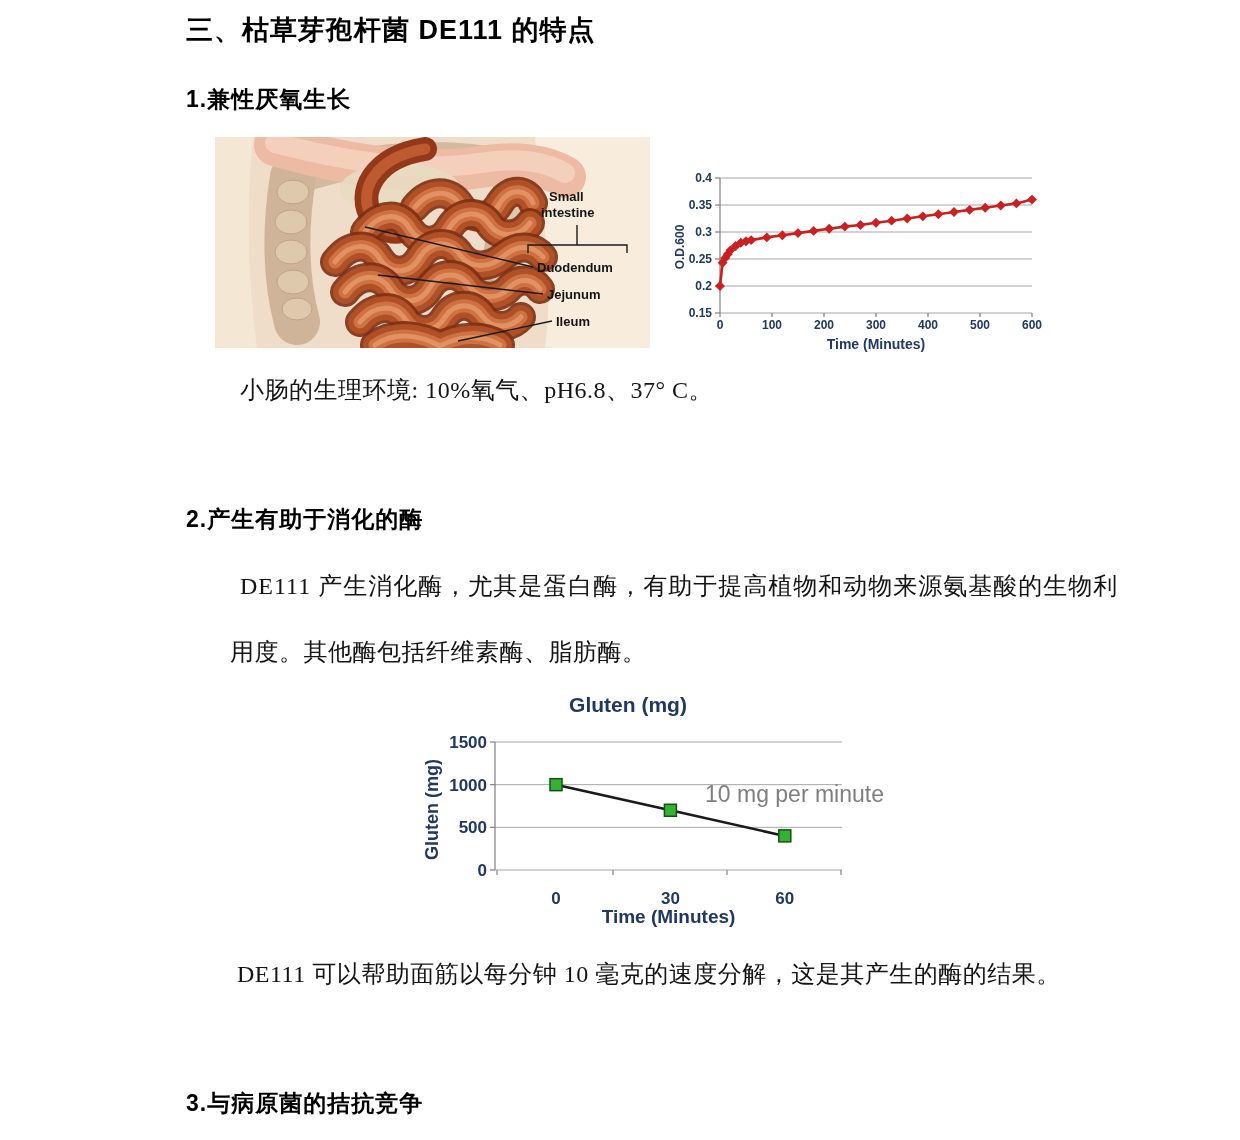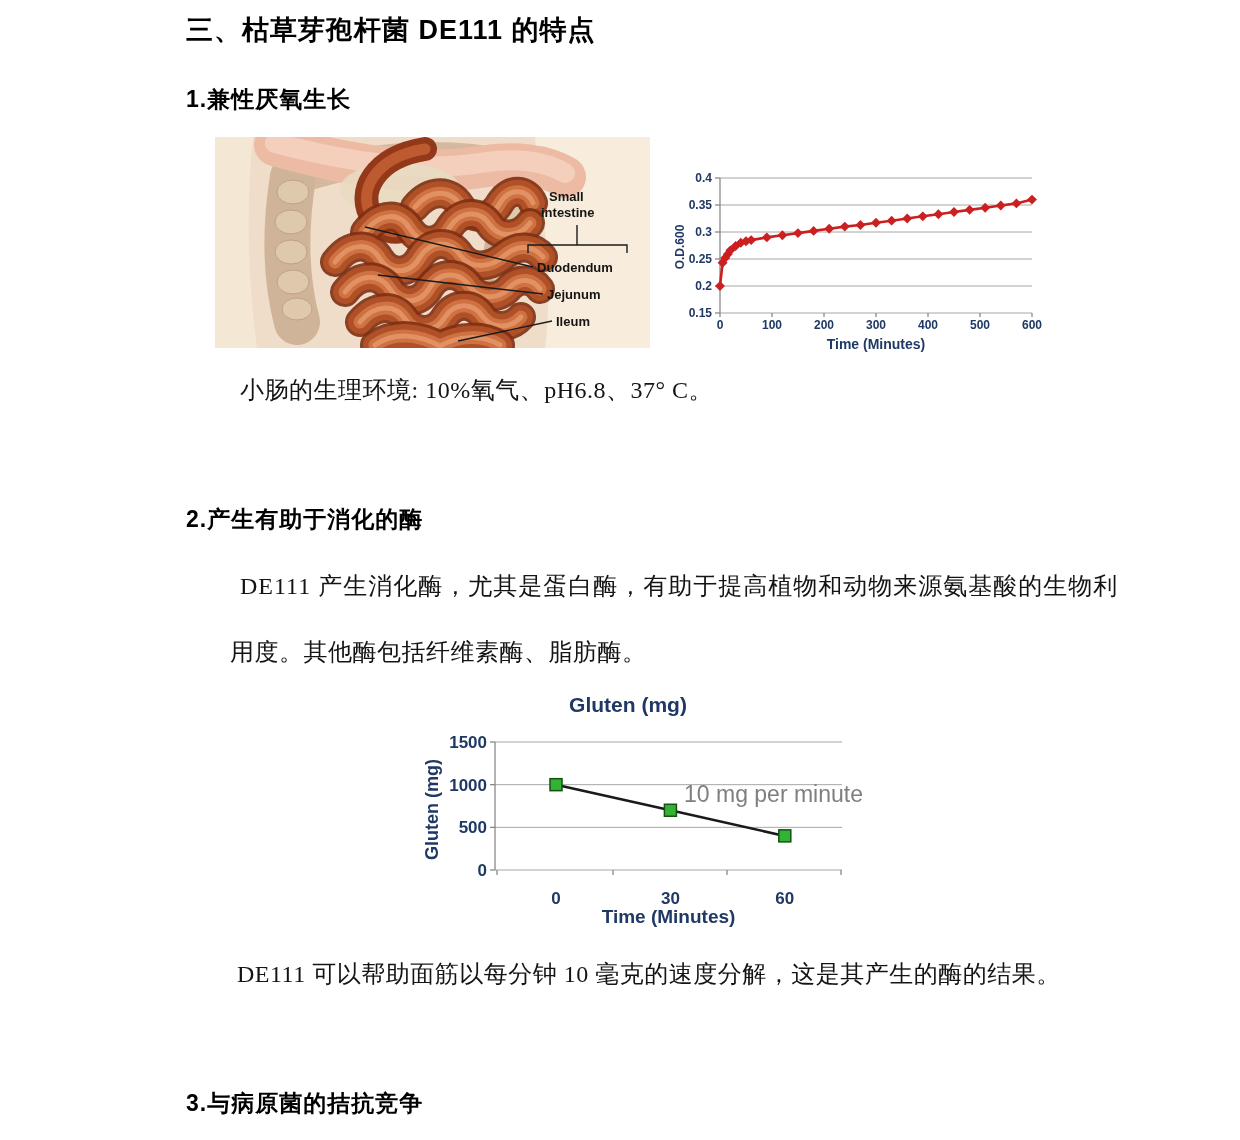--- a/index.html
+++ b/index.html
@@ -40,21 +40,21 @@
 
   
   .chart2{left:408px;top:693px;width:505px;height:250px;}
   .c2title{position:absolute;left:0;top:0;width:440px;text-align:center;
            font-size:21px;font-weight:bold;color:#1F3864;}
   .c2svg{position:absolute;left:0;top:28px;}
   .ylab2{position:absolute;left:-31px;top:106px;width:110px;text-align:center;
          transform:rotate(-90deg);font-size:18px;font-weight:bold;color:#1F3864;}
   .xlab2{position:absolute;left:87px;top:213px;width:347px;text-align:center;
          font-size:19px;font-weight:bold;color:#1F3864;}
-  .annot{position:absolute;left:276px;top:88px;font-size:23px;color:#7F7F7F;white-space:nowrap;}
+  .annot{position:absolute;left:297px;top:88px;font-size:23px;color:#7F7F7F;white-space:nowrap;}
 
   
   .anatomy{left:215px;top:137px;width:489px;height:211px;}
   .alab{font-size:13px;font-weight:bold;fill:#141414;}
   .lead{stroke:#1a1a1a;stroke-width:1.4;fill:none;}
 </style>
 </head>
 <body>
 
 <div class="page">

